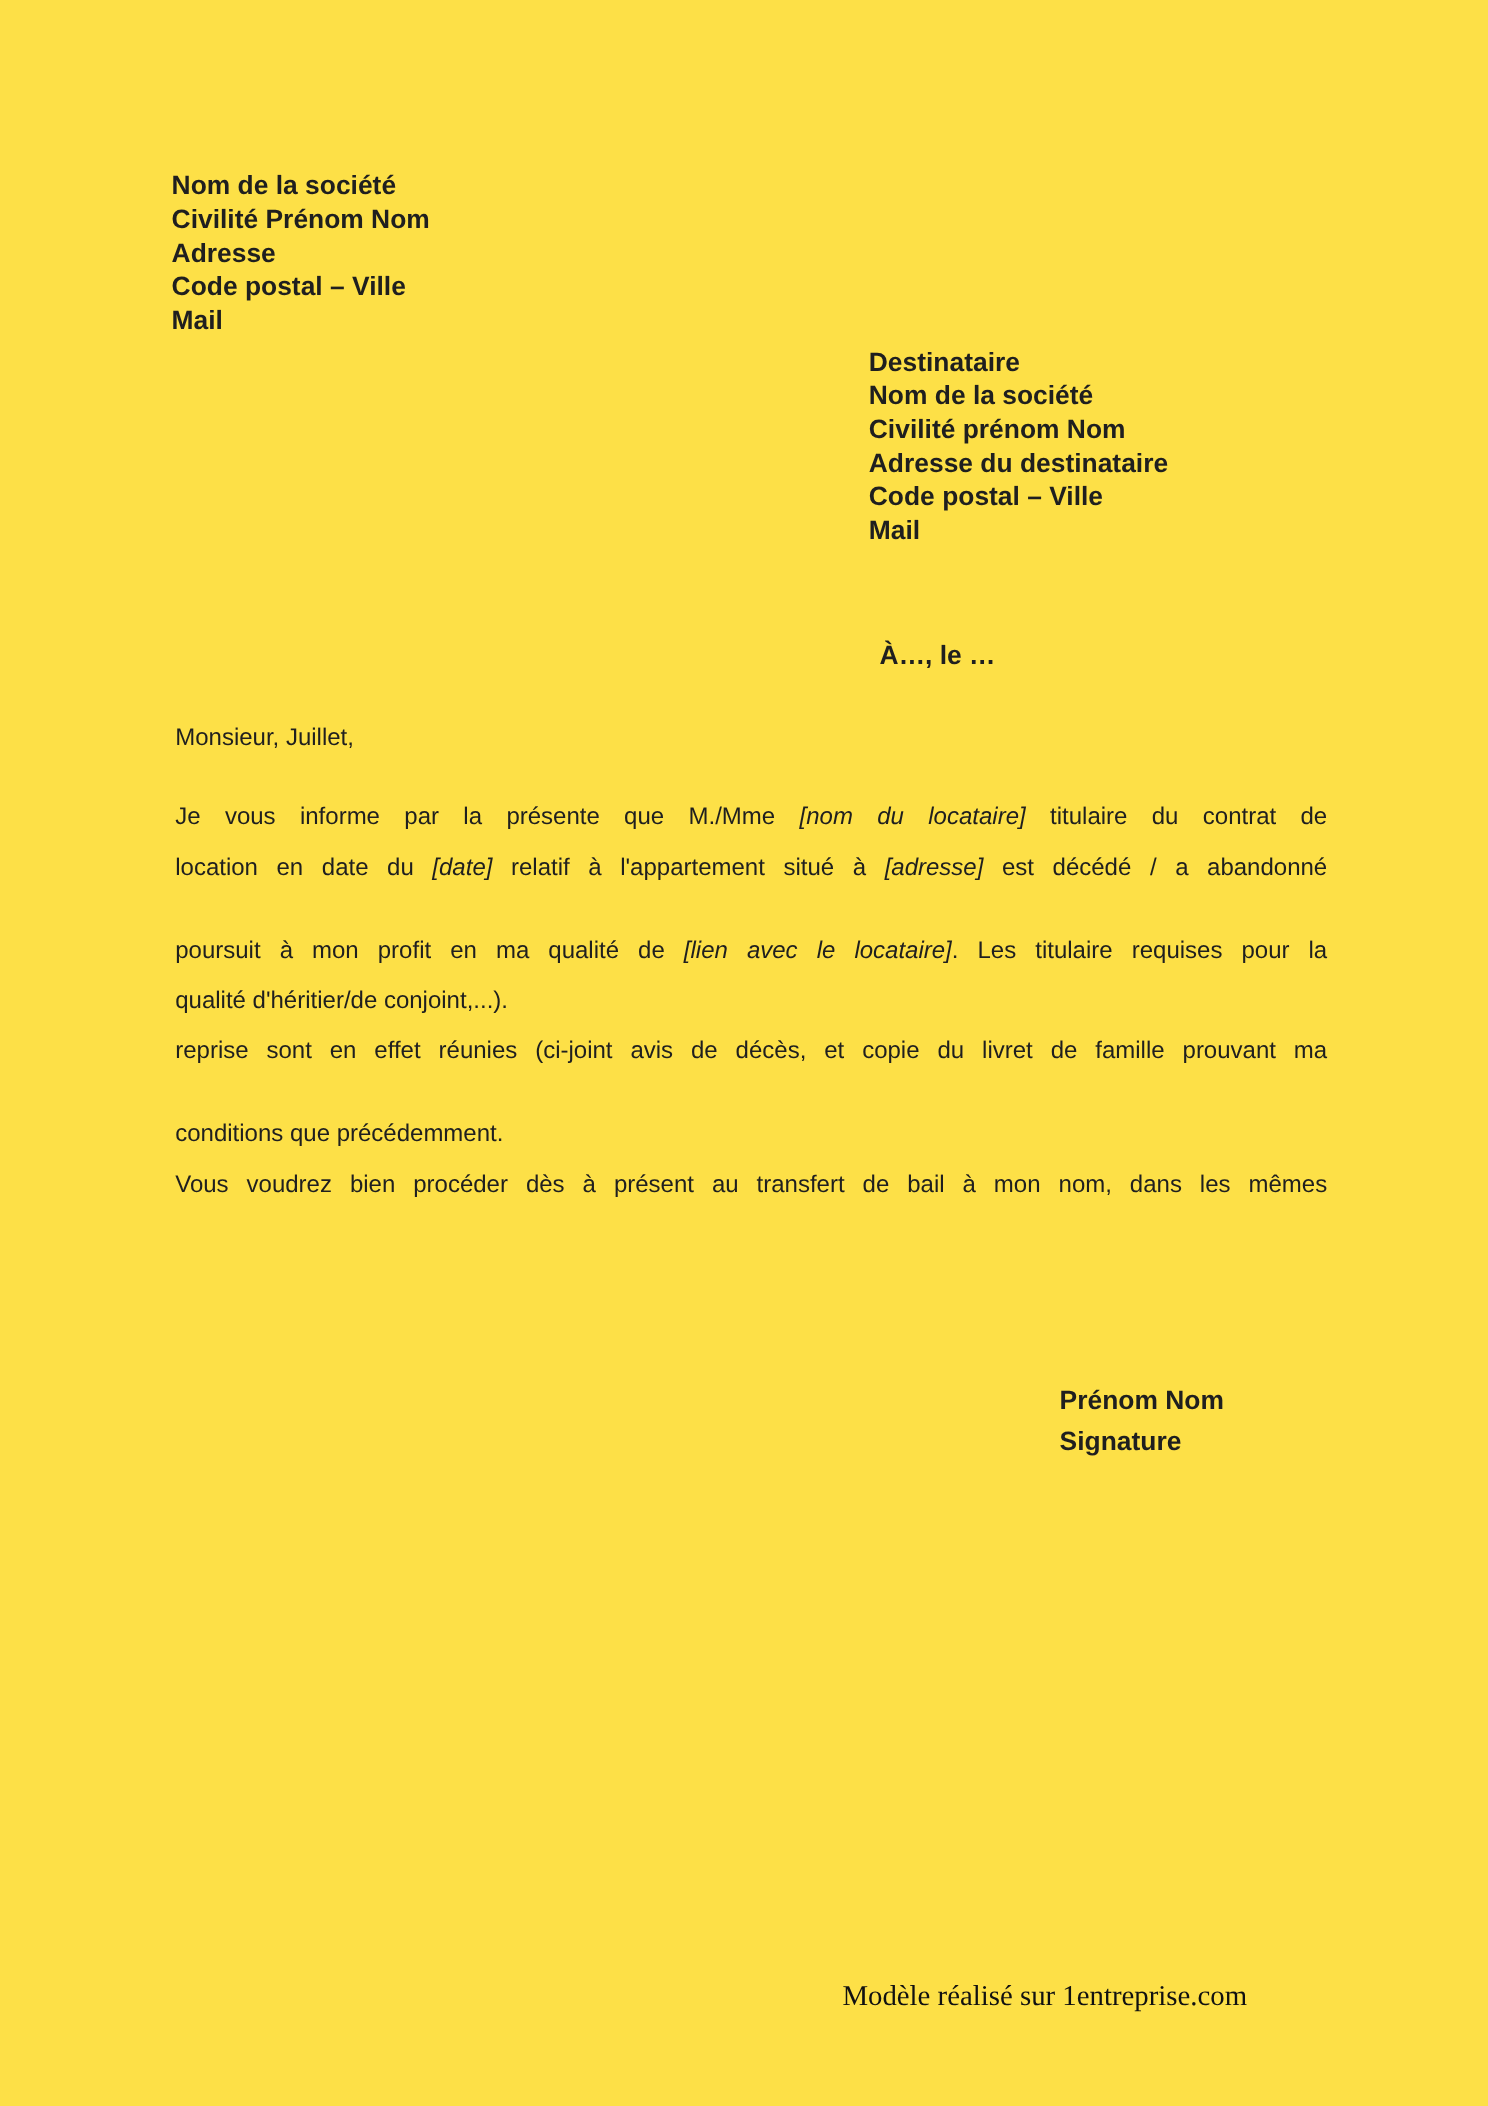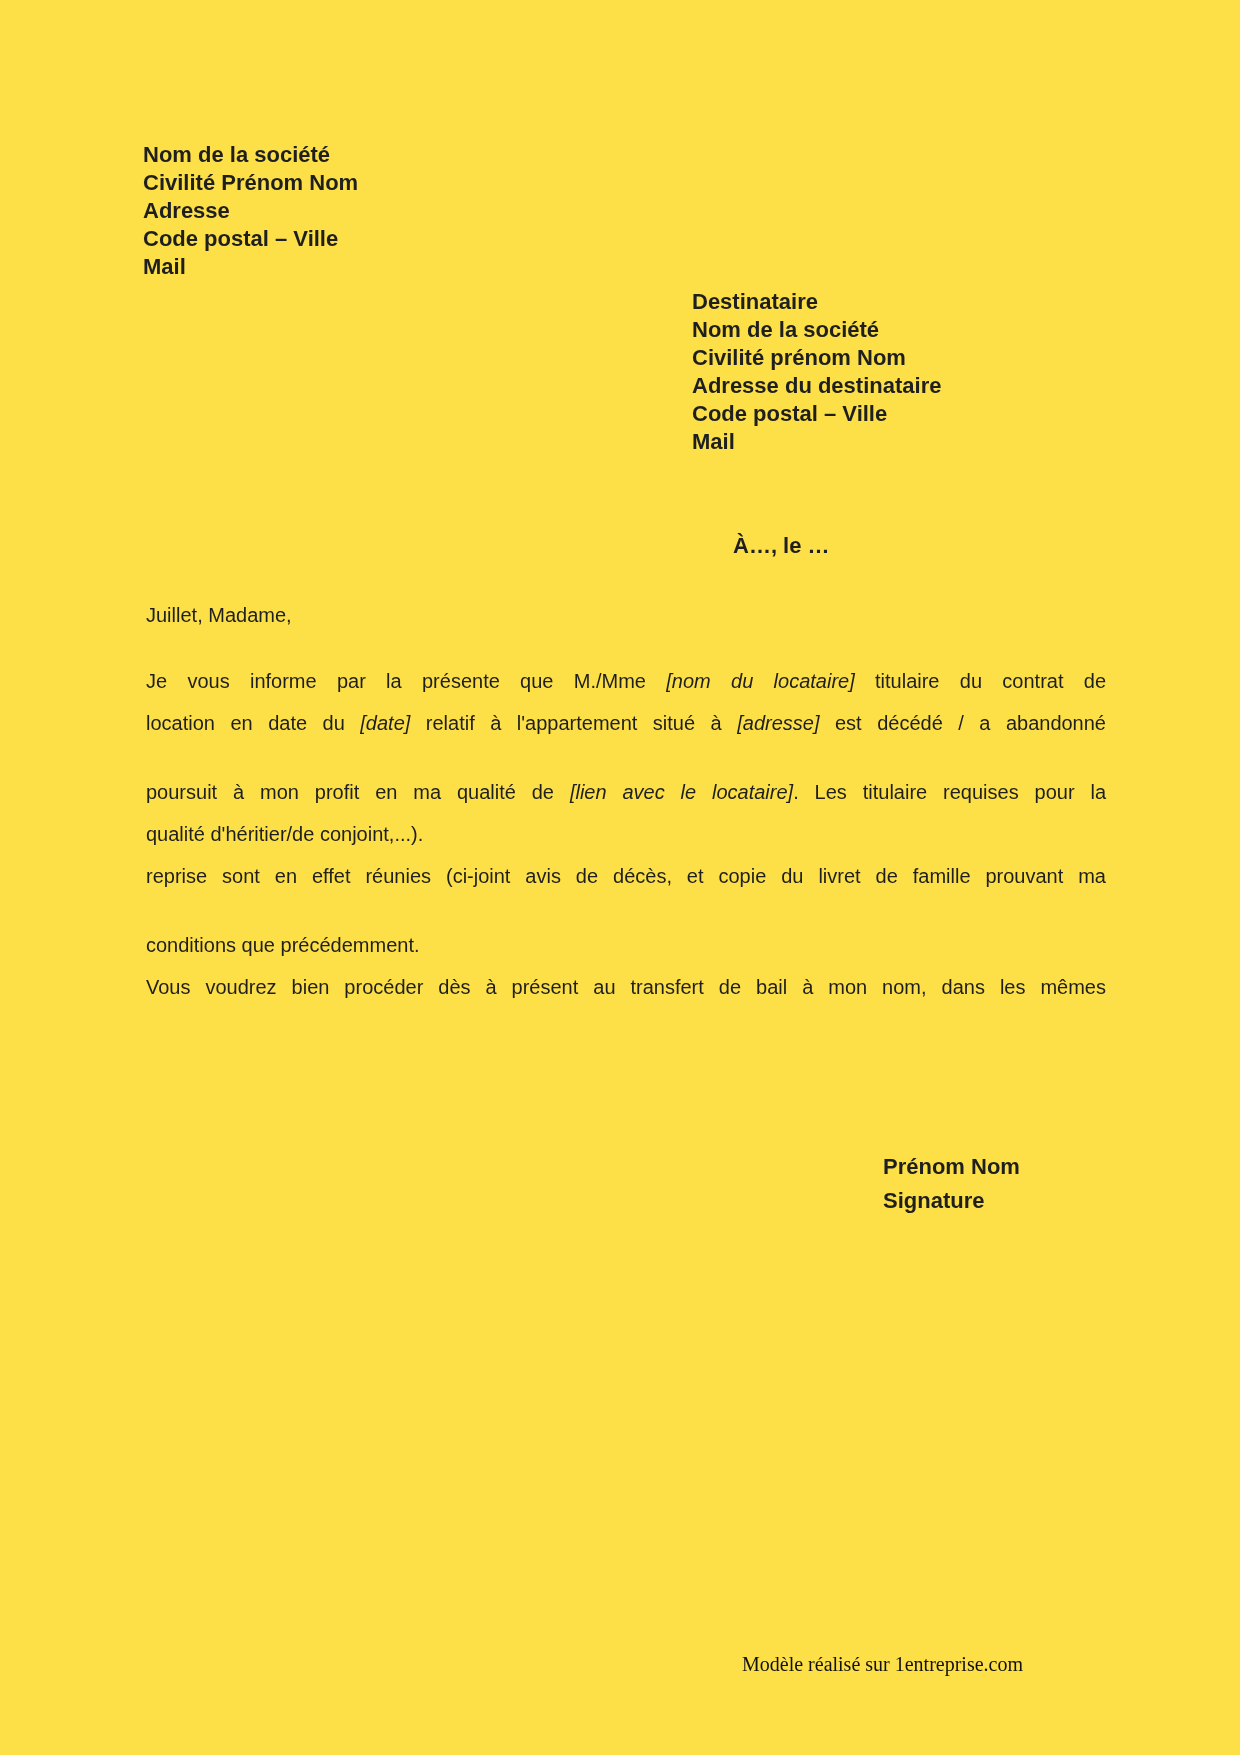--- a/index.html
+++ b/index.html
@@ -8,41 +8,41 @@
     width: 1240px;
     height: 1755px;
     margin: 0 auto;
     background: #fde047;
     font-family: "Liberation Sans", sans-serif;
     color: #1f1f1f;
     overflow: hidden;
   }
   .block { position: absolute; font-weight: 700; font-size: 22px; line-height: 28px; white-space: nowrap; }
   .sender    { left: 143px; top: 141px; }
-  .recipient { left: 692px; top: 288px; }
+  .recipient { left: 724px; top: 288px; }
   .dateline  { position: absolute; left: 733px; top: 532px; font-weight: 700; font-size: 22px; line-height: 28px; }
   .body {
     position: absolute;
     left: 146px;
     top: 594px;
     width: 960px;
     font-size: 20px;
   }
   .salutation { line-height: 42px; margin-bottom: 24px; font-weight: 400; }
   .para { margin: 0 0 27px 0; font-weight: 400; }
   .line { line-height: 42px; text-align: left; }
   .line.just { text-align: justify; text-align-last: justify; }
   .line em { font-style: italic; }
   .signature { left: 883px; top: 1150px; line-height: 34px; }
   .footer {
     position: absolute;
-    left: 742px;
+    left: 702px;
     top: 1648px;
     font-family: "Liberation Serif", serif;
-    font-size: 20px;
+    font-size: 24px;
     line-height: 32px;
     color: #111111;
     white-space: nowrap;
   }
 </style>
 </head>
 <body>
 
 <div class="page">
 
@@ -59,21 +59,21 @@
       <div>Nom de la société</div>
       <div>Civilité prénom Nom</div>
       <div>Adresse du destinataire</div>
       <div>Code postal – Ville</div>
       <div>Mail</div>
     </div>
 
   <div class="dateline">À…, le …</div>
 
   <div class="body">
-    <div class="salutation">Juillet, Madame,</div>
+    <div class="salutation">Monsieur, Juillet,</div>
     <div id="paragraphs">
         <div class="para">
           <div class="line just"><span>Je vous informe par la présente que M./Mme </span><em>[nom du locataire]</em><span> titulaire du contrat de</span></div>
           <div class="line just"><span>location en date du </span><em>[date]</em><span> relatif à l'appartement situé à </span><em>[adresse]</em><span> est décédé / a abandonné</span></div>
         </div>
         <div class="para">
           <div class="line just"><span>poursuit à mon profit en ma qualité de </span><em>[lien avec le locataire]</em><span>. Les titulaire requises pour la</span></div>
           <div class="line"><span>qualité d'héritier/de conjoint,...).</span></div>
           <div class="line just"><span>reprise sont en effet réunies (ci-joint avis de décès, et copie du livret de famille prouvant ma</span></div>
         </div>

